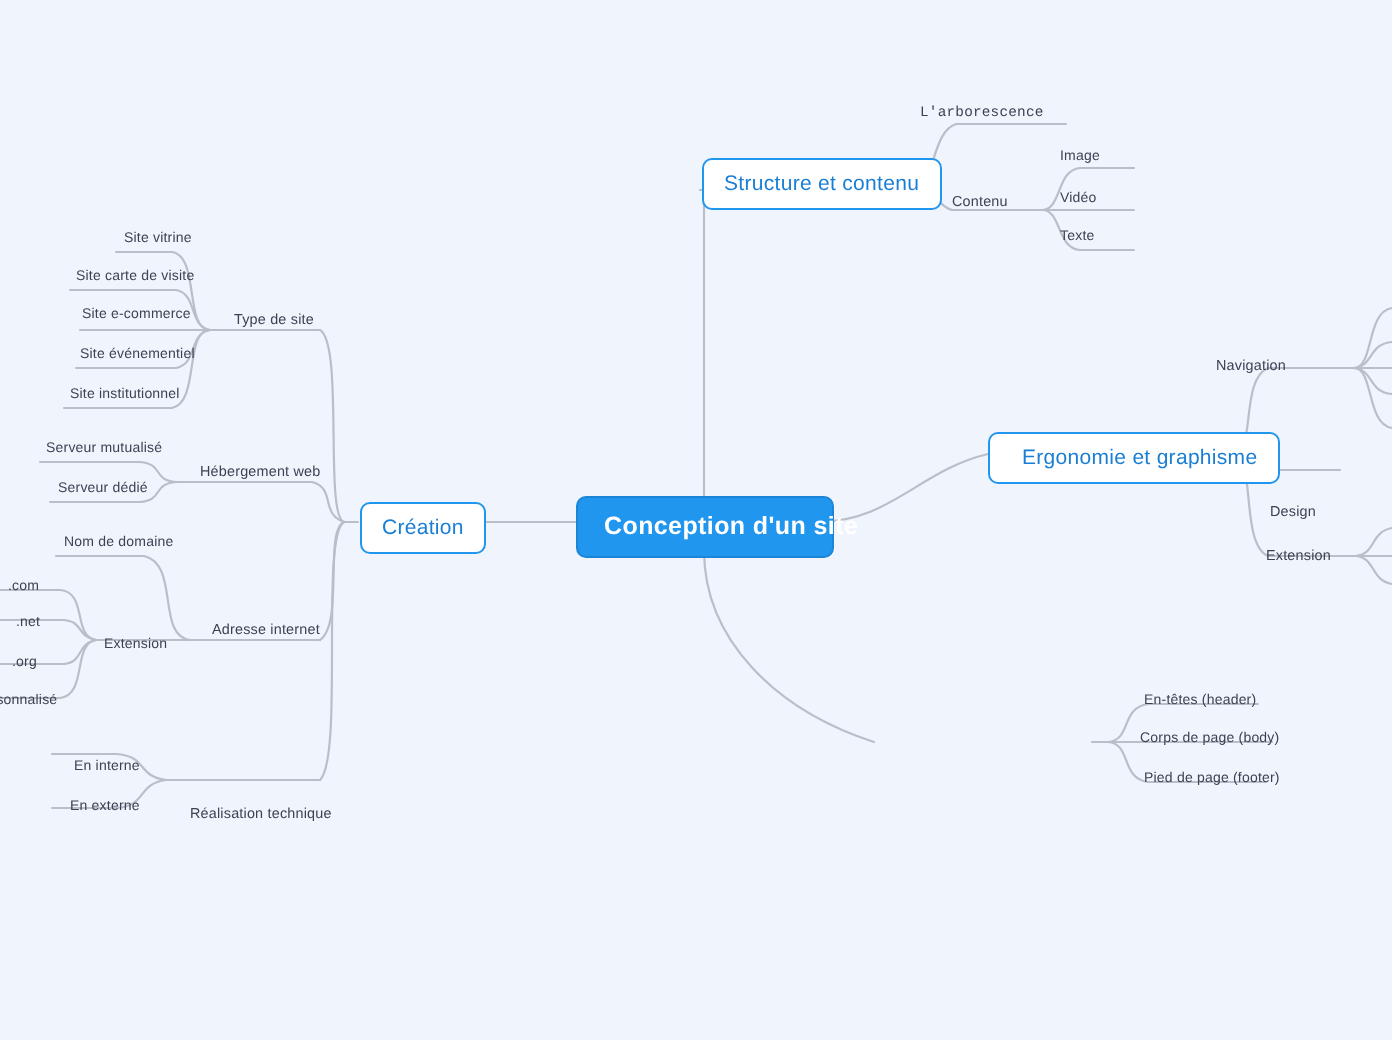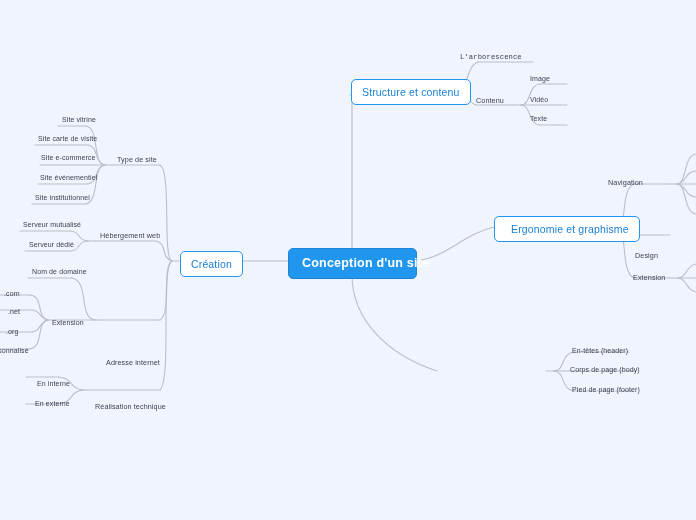--- a/index.html
+++ b/index.html
@@ -218,21 +218,21 @@
   <div class="node leaf sub" style="left:40px; top:174px;">Site événementiel</div>
 
   <div class="node leaf sub" style="left:35px; top:194px;">Site institutionnel</div>
 
   <div class="node leaf" style="left:100px; top:231px;">Hébergement web</div>
 
   <div class="node leaf sub" style="left:23px; top:221px;">Serveur mutualisé</div>
 
   <div class="node leaf sub" style="left:29px; top:241px;">Serveur dédié</div>
 
-  <div class="node leaf" style="left:106px; top:310px;margin-top:48px;">Adresse internet</div>
+  <div class="node leaf" style="left:106px; top:310px;">Adresse internet</div>
 
   <div class="node leaf sub" style="left:32px; top:268px;">Nom de domaine</div>
 
   <div class="node leaf sub" style="left:52px; top:319px;">Extension</div>
 
   <div class="node leaf sub" style="left:4px; top:290px;">.com</div>
 
   <div class="node leaf sub" style="left:8px; top:308px;">.net</div>
 
   <div class="node leaf sub" style="left:6px; top:328px;">.org</div>

